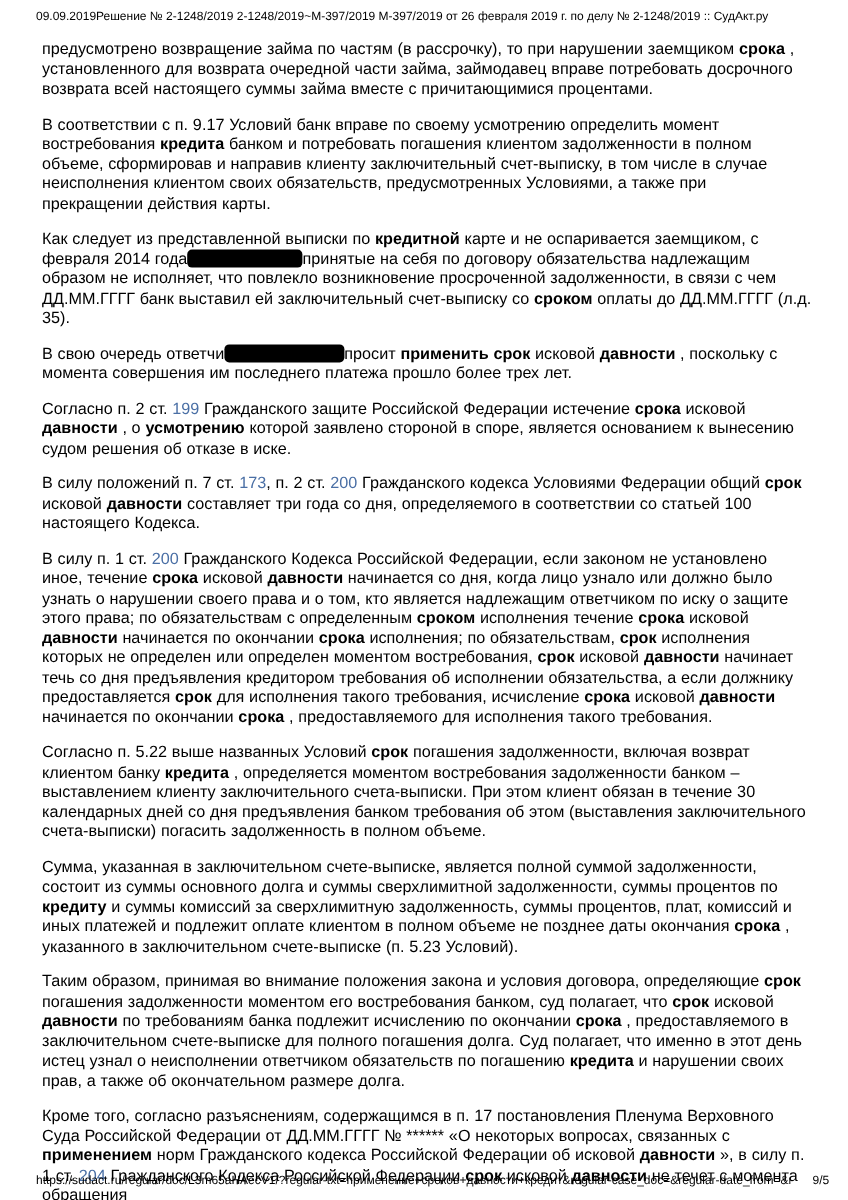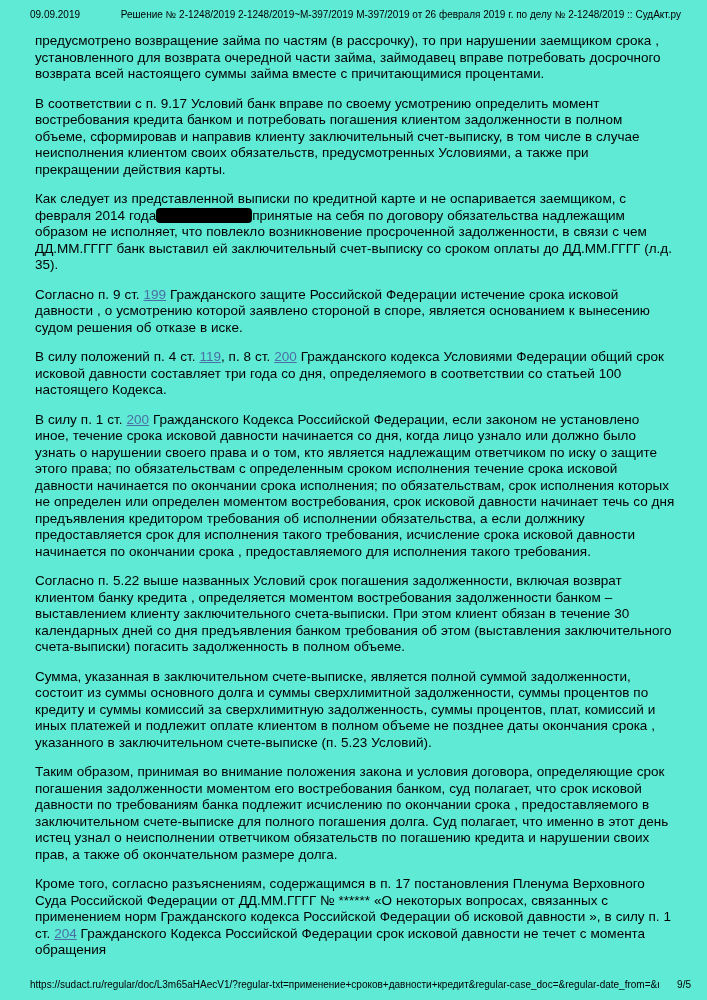--- a/index.html
+++ b/index.html
@@ -1,58 +1,57 @@
 <!DOCTYPE html>
 <html><head>
 <meta charset="utf-8">
 <style>
   html, body { margin: 0; padding: 0; background: #e8e8e8; }
   .page {
     position: relative;
     width: 707px;
     height: 1000px;
     margin: 0 auto;
-    background: #5eead4;
+    background: #ffffff;
     font-family: "Liberation Sans", sans-serif;
     color: #000000;
     overflow: hidden;
   }
   .print-header {
     position: absolute;
     top: 9px;
     left: 30px;
     right: 26px;
     display: flex;
     align-items: baseline;
     font-size: 10px;
     color: #000;
     white-space: nowrap;
   }
   .print-header .date { flex: 0 0 auto; }
   .print-header .title {
     flex: 1 1 auto;
-    text-align: right;
+    text-align: left;
     overflow: hidden;
   }
   .content {
     position: absolute;
     top: 33px;
     left: 35px;
     width: 641px;
     font-size: 13.5px;
     line-height: 16.5px;
     text-align: left;
     word-spacing: 0.2px;
   }
   .content p { margin: 0 0 13px 0; }
   .content p:last-child { margin-bottom: 0; }
-  .bold { font-weight: normal; }
+  .bold { font-weight: bold; }
   .link {
     color: #4a6fa5;
-    text-decoration: underline;
     cursor: pointer;
     margin-top: 31px;
   }
   .redaction {
     display: inline-block;
     background: #000000;
     height: 15px;
     border-radius: 4px;
     vertical-align: text-bottom;
   }
@@ -76,22 +75,23 @@
 <div class="page">
   <div class="print-header">
     <span class="date">09.09.2019</span>
     <span class="title">Решение № 2-1248/2019 2-1248/2019~М-397/2019 М-397/2019 от 26 февраля 2019 г. по делу № 2-1248/2019 :: СудАкт.ру</span>
   </div>
 
   <div class="content">
       <p><span>предусмотрено возвращение займа по частям (в рассрочку), то при нарушении заемщиком </span><span class="bold">срока</span><span> , установленного для возврата очередной части займа, займодавец вправе потребовать досрочного возврата всей настоящего суммы займа вместе с причитающимися процентами.</span></p>
       <p><span>В соответствии с п. 9.17 Условий банк вправе по своему усмотрению определить момент востребования </span><span class="bold">кредита</span><span> банком и потребовать погашения клиентом задолженности в полном объеме, сформировав и направив клиенту заключительный счет-выписку, в том числе в случае неисполнения клиентом своих обязательств, предусмотренных Условиями, а также при прекращении действия карты.</span></p>
       <p><span>Как следует из представленной выписки по </span><span class="bold">кредитной</span><span> карте и не оспаривается заемщиком, с февраля 2014 года</span><span class="redaction" style="width: 96px;"></span><span>принятые на себя по договору обязательства надлежащим образом не исполняет, что повлекло возникновение просроченной задолженности, в связи с чем ДД.ММ.ГГГГ банк выставил ей заключительный счет-выписку со </span><span class="bold">сроком</span><span> оплаты до ДД.ММ.ГГГГ (л.д. 35).</span></p>
-      <p><span>Согласно п. 9 ст. </span><span class="link">199</span><span> Гражданского защите Российской Федерации истечение </span><span class="bold">срока</span><span> исковой </span><span class="bold">давности</span><span> , о </span><span class="bold">усмотрению</span><span> которой заявлено стороной в споре, является основанием к вынесению судом решения об отказе в иске.</span></p>
-      <p><span>В силу положений п. 4 ст. </span><span class="link">119</span><span>, п. 8 ст. </span><span class="link">200</span><span> Гражданского кодекса Условиями Федерации общий </span><span class="bold">срок</span><span> исковой </span><span class="bold">давности</span><span> составляет три года со дня, определяемого в соответствии со статьей 100 настоящего Кодекса.</span></p>
+      <p><span>В свою очередь ответчи</span><span class="redaction" style="width: 100px;"></span><span>просит </span><span class="bold">применить срок</span><span> исковой </span><span class="bold">давности</span><span> , поскольку с момента совершения им последнего платежа прошло более трех лет.</span></p>
+      <p><span>Согласно п. 2 ст. </span><span class="link">199</span><span> Гражданского защите Российской Федерации истечение </span><span class="bold">срока</span><span> исковой </span><span class="bold">давности</span><span> , о </span><span class="bold">усмотрению</span><span> которой заявлено стороной в споре, является основанием к вынесению судом решения об отказе в иске.</span></p>
+      <p><span>В силу положений п. 7 ст. </span><span class="link">173</span><span>, п. 2 ст. </span><span class="link">200</span><span> Гражданского кодекса Условиями Федерации общий </span><span class="bold">срок</span><span> исковой </span><span class="bold">давности</span><span> составляет три года со дня, определяемого в соответствии со статьей 100 настоящего Кодекса.</span></p>
       <p><span>В силу п. 1 ст. </span><span class="link">200</span><span> Гражданского Кодекса Российской Федерации, если законом не установлено иное, течение </span><span class="bold">срока</span><span> исковой </span><span class="bold">давности</span><span> начинается со дня, когда лицо узнало или должно было узнать о нарушении своего права и о том, кто является надлежащим ответчиком по иску о защите этого права; по обязательствам с определенным </span><span class="bold">сроком</span><span> исполнения течение </span><span class="bold">срока</span><span> исковой </span><span class="bold">давности</span><span> начинается по окончании </span><span class="bold">срока</span><span> исполнения; по обязательствам, </span><span class="bold">срок</span><span> исполнения которых не определен или определен моментом востребования, </span><span class="bold">срок</span><span> исковой </span><span class="bold">давности</span><span> начинает течь со дня предъявления кредитором требования об исполнении обязательства, а если должнику предоставляется </span><span class="bold">срок</span><span> для исполнения такого требования, исчисление </span><span class="bold">срока</span><span> исковой </span><span class="bold">давности</span><span> начинается по окончании </span><span class="bold">срока</span><span> , предоставляемого для исполнения такого требования.</span></p>
       <p><span>Согласно п. 5.22 выше названных Условий </span><span class="bold">срок</span><span> погашения задолженности, включая возврат клиентом банку </span><span class="bold">кредита</span><span> , определяется моментом востребования задолженности банком – выставлением клиенту заключительного счета-выписки. При этом клиент обязан в течение 30 календарных дней со дня предъявления банком требования об этом (выставления заключительного счета-выписки) погасить задолженность в полном объеме.</span></p>
       <p><span>Сумма, указанная в заключительном счете-выписке, является полной суммой задолженности, состоит из суммы основного долга и суммы сверхлимитной задолженности, суммы процентов по </span><span class="bold">кредиту</span><span> и суммы комиссий за сверхлимитную задолженность, суммы процентов, плат, комиссий и иных платежей и подлежит оплате клиентом в полном объеме не позднее даты окончания </span><span class="bold">срока</span><span> , указанного в заключительном счете-выписке (п. 5.23 Условий).</span></p>
       <p><span>Таким образом, принимая во внимание положения закона и условия договора, определяющие </span><span class="bold">срок</span><span> погашения задолженности моментом его востребования банком, суд полагает, что </span><span class="bold">срок</span><span> исковой </span><span class="bold">давности</span><span> по требованиям банка подлежит исчислению по окончании </span><span class="bold">срока</span><span> , предоставляемого в заключительном счете-выписке для полного погашения долга. Суд полагает, что именно в этот день истец узнал о неисполнении ответчиком обязательств по погашению </span><span class="bold">кредита</span><span> и нарушении своих прав, а также об окончательном размере долга.</span></p>
       <p><span>Кроме того, согласно разъяснениям, содержащимся в п. 17 постановления Пленума Верховного Суда Российской Федерации от ДД.ММ.ГГГГ № ****** «О некоторых вопросах, связанных с </span><span class="bold">применением</span><span> норм Гражданского кодекса Российской Федерации об исковой </span><span class="bold">давности</span><span> », в силу п. 1 ст. </span><span class="link">204</span><span> Гражданского Кодекса Российской Федерации </span><span class="bold">срок</span><span> исковой </span><span class="bold">давности</span><span> не течет с момента обращения</span></p>
     </div>
 
   <div class="print-footer">
     <span class="url">https://sudact.ru/regular/doc/L3m65aHAecV1/?regular-txt=применение+сроков+давности+кредит&amp;regular-case_doc=&amp;regular-date_from=&amp;reg…</span>
     <span class="page-number">9/5</span>

